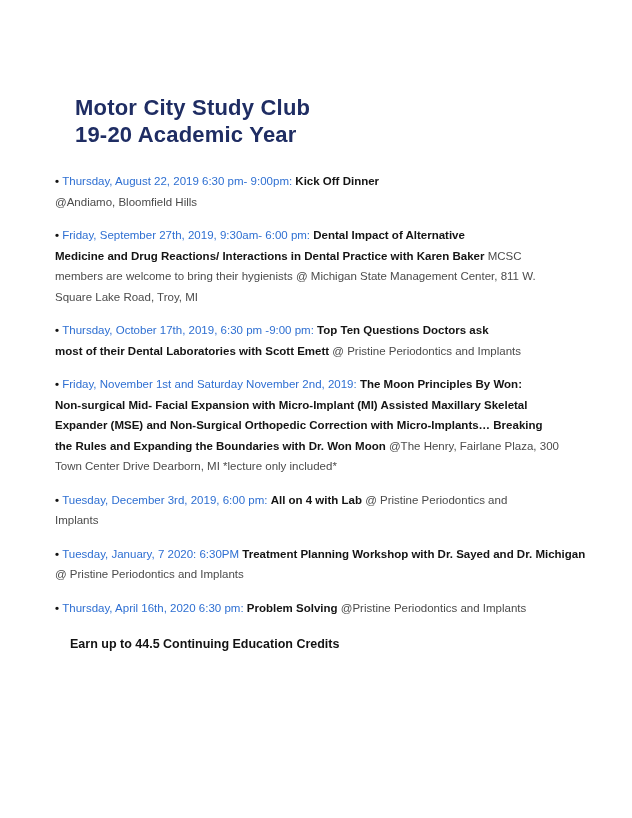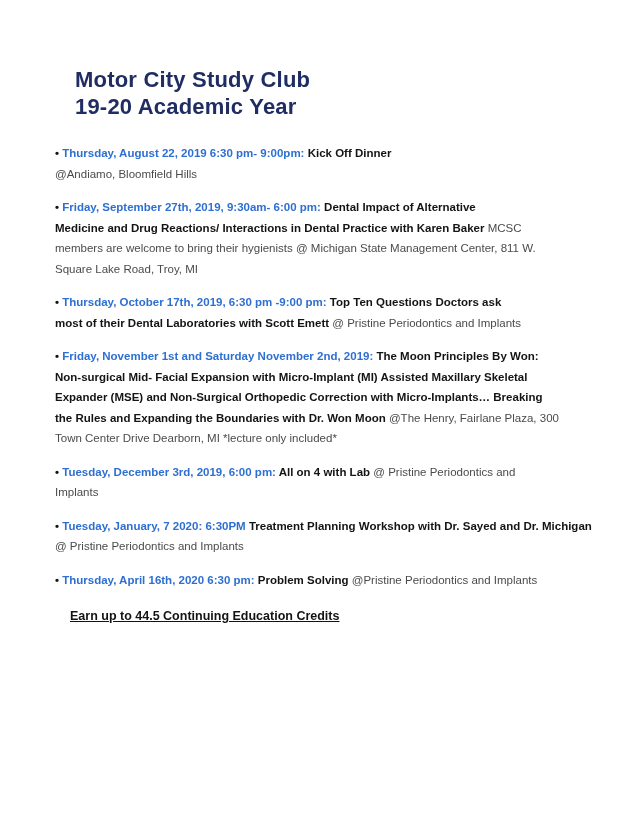--- a/index.html
+++ b/index.html
@@ -11,48 +11,47 @@
   }
   html,body{margin:0;padding:0;}
   body{
     width:632px;height:818px;
     background:var(--page-bg);
     font-family:"Liberation Sans",sans-serif;
     overflow:hidden;
   }
   .page{width:632px;height:818px;position:relative;}
   .doc-title{
-    padding-top:66px;
+    padding-top:94px;
     margin-left:75px;
     color:var(--title-navy);
     font-size:22px;
     line-height:27px;
     font-weight:700;
     letter-spacing:0.2px;
   }
   .events{
     margin-left:55px;
     margin-right:18px;
     margin-top:23px;
     width:560px;
     font-size:11.5px;
     line-height:20.5px;
   }
   .event{margin:0 0 13px 0;}
   .seg-bullet{color:#111;font-weight:700;}
-  .seg-date{color:var(--date-blue);font-weight:700;}
+  .seg-date{color:var(--date-blue);font-weight:400;}
   .seg-b{color:var(--bold-black);font-weight:700;}
   .seg-n{color:var(--normal-gray);font-weight:400;}
   .footer-note{
     margin-left:70px;
     margin-top:19px;
     color:#131313;
     font-size:12.5px;
     font-weight:700;
-    text-decoration:underline;
   }
 </style>
 </head>
 <body>
 
 <div class="page">
   <div class="doc-title">
     <div>Motor City Study Club</div>
     <div>19-20 Academic Year</div>
   </div>

